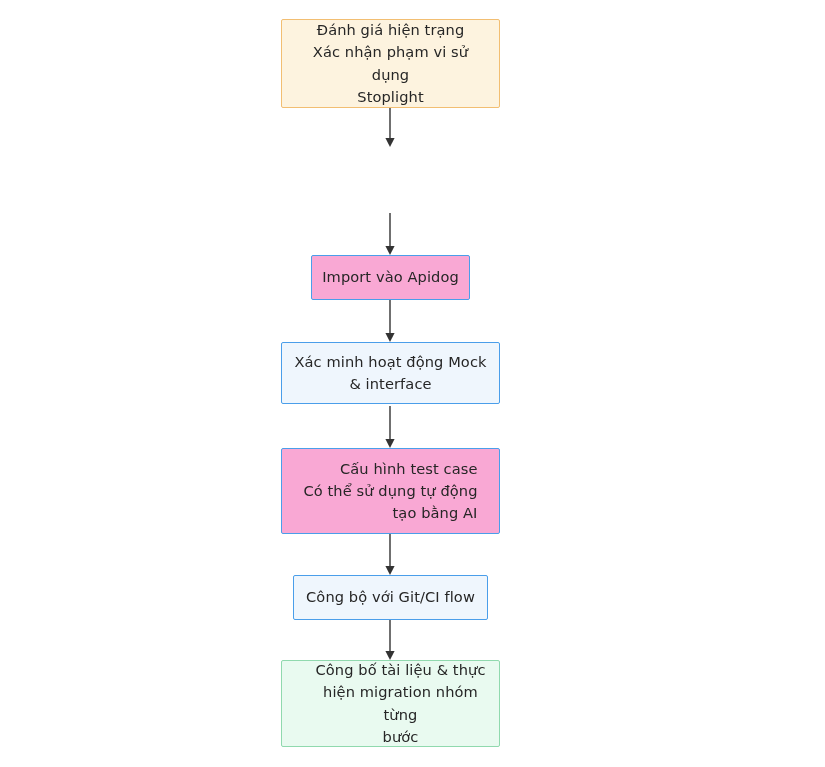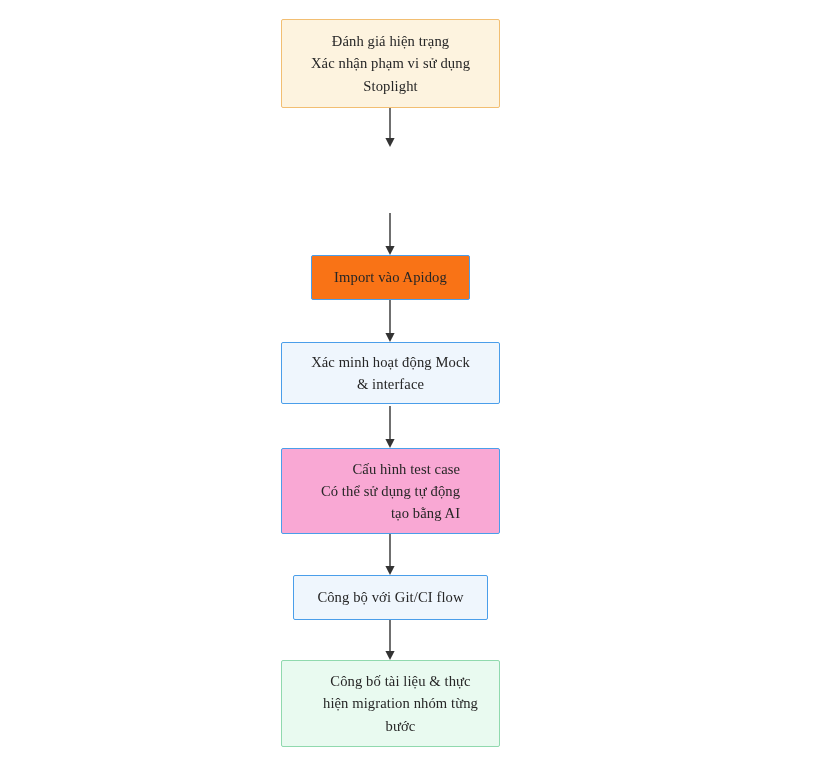--- a/index.html
+++ b/index.html
@@ -22,21 +22,20 @@
   .node {
     position: absolute;
     box-sizing: border-box;
     border-style: solid;
     border-width: 1.6px;
     border-radius: 2px;
     display: flex;
     align-items: center;
     justify-content: center;
     text-align: center;
-    font-family: Liberation Serif, serif;
   }
   .node-label {
     font-size: 14.6px;
     line-height: 1.52;
     color: #262626;
     white-space: pre-line;
     padding: 0 10px;
     letter-spacing: 0.1px;
   }
   .connector {
@@ -94,21 +93,21 @@
     </svg>
   </div>
 
   <div class="node" style="left:281px; top:19px; width:219px; height:89px; background:#FDF3DF; border-color:#F2BE72;">
     <span class="node-label">Đánh giá hiện trạng
 Xác nhận phạm vi sử dụng
 Stoplight</span>
   </div>
 
 
-  <div class="node" style="left:311px; top:255px; width:159px; height:45px; background:#f97316; border-color:#4A9EEA;">
+  <div class="node" style="left:311px; top:255px; width:159px; height:45px; background:#f9a8d4; border-color:#4A9EEA;">
     <span class="node-label">Import vào Apidog</span>
   </div>
 
   <div class="node" style="left:281px; top:342px; width:219px; height:62px; background:#EFF6FD; border-color:#4A9EEA;">
     <span class="node-label">Xác minh hoạt động Mock
 &amp; interface</span>
   </div>
 
   <div class="node" style="left:281px; top:448px; width:219px; height:86px; background:#f9a8d4; border-color:#4A9EEA;text-align:right;">
     <span class="node-label">Cấu hình test case

